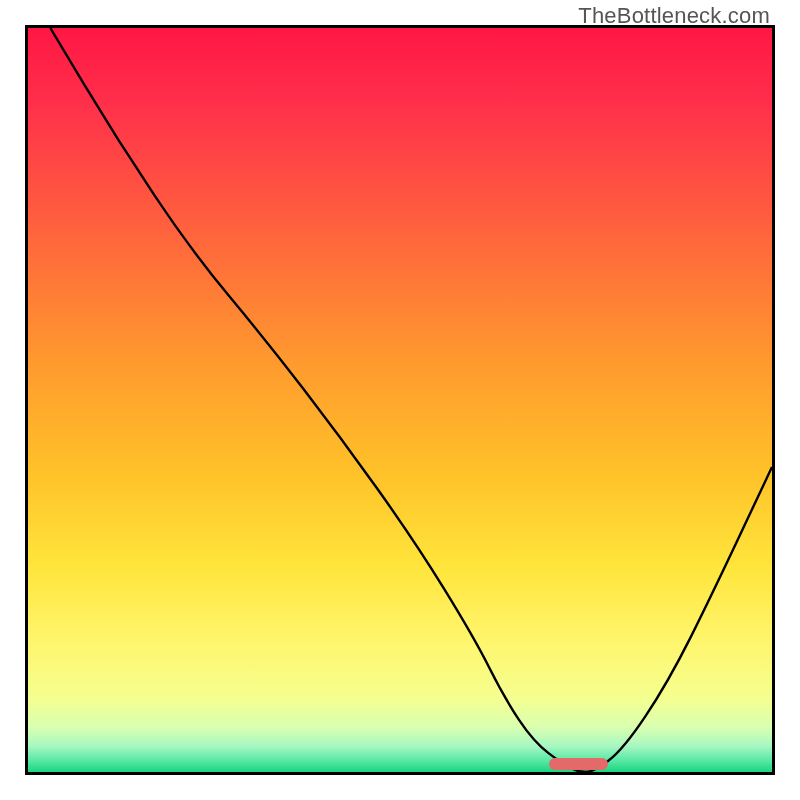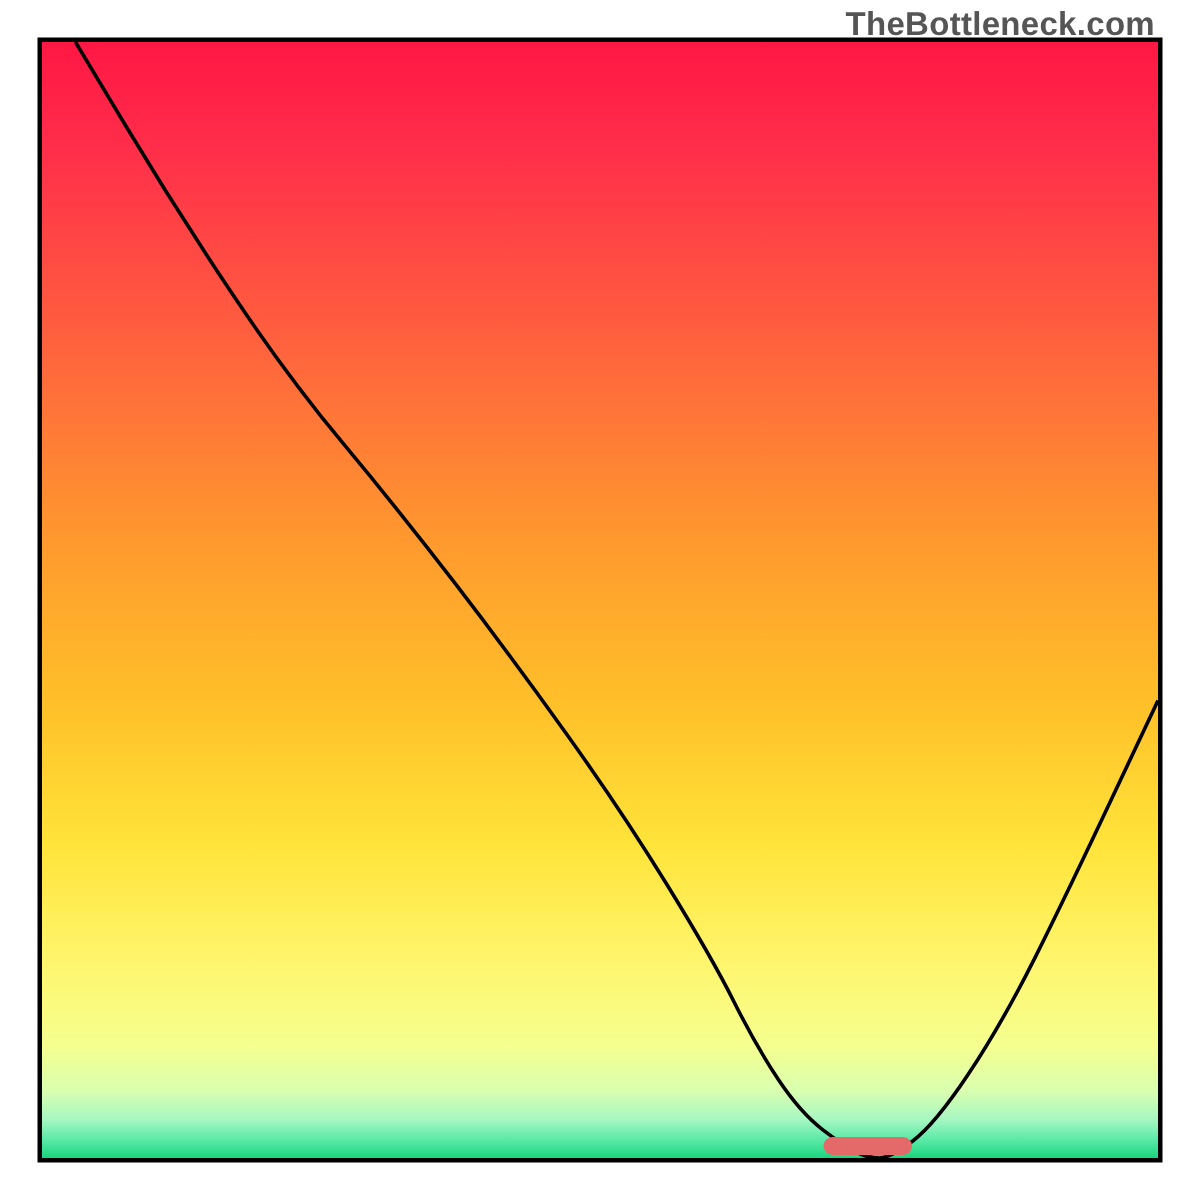--- a/index.html
+++ b/index.html
@@ -1,17 +1,17 @@
 <!DOCTYPE html>
 <html><head>
 <meta charset="utf-8">
 <style>
   html,body{margin:0;padding:0;width:800px;height:800px;overflow:hidden;background:#fff;font-family:Arial,Helvetica,sans-serif}
   .frame{position:absolute;left:25px;top:25px;width:750px;height:750px;border:3px solid #000;box-sizing:border-box}
-  .watermark{position:absolute;top:3px;right:30px;font-size:22px;font-weight:700;color:#555;letter-spacing:.2px}
+  .watermark{position:absolute;top:3px;right:30px;font-size:22px;font-weight:400;color:#555;letter-spacing:.2px}
   svg{position:absolute;left:0;top:0}
   .marker{position:absolute;background:#e46a6a;border-radius:6px}
 </style>
 </head>
 <body>
 
 <div class="watermark">TheBottleneck.com</div>
 
 <div class="frame">
   <svg id="plot" width="744" height="744" viewBox="0 0 744 744" preserveAspectRatio="none">

